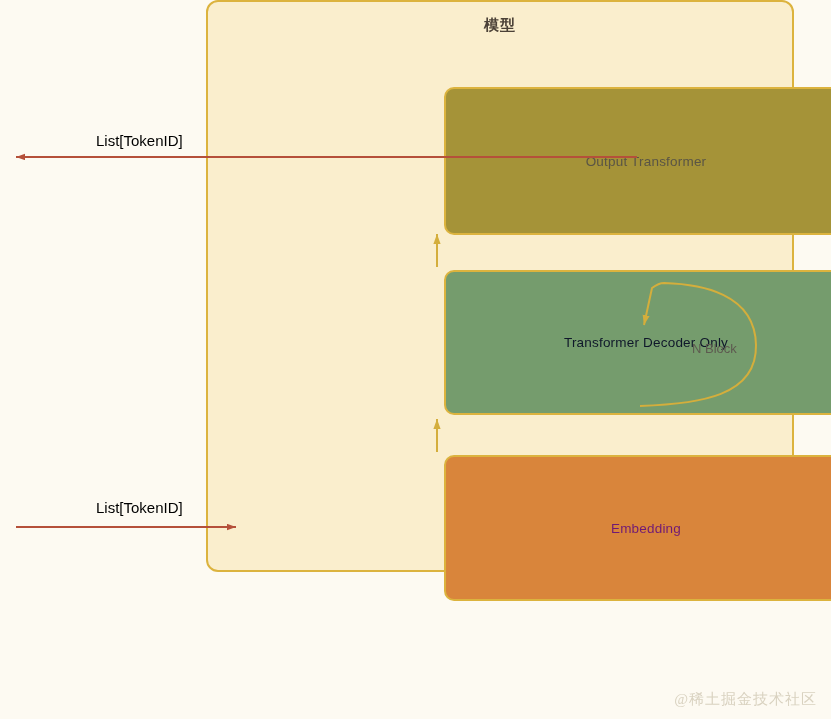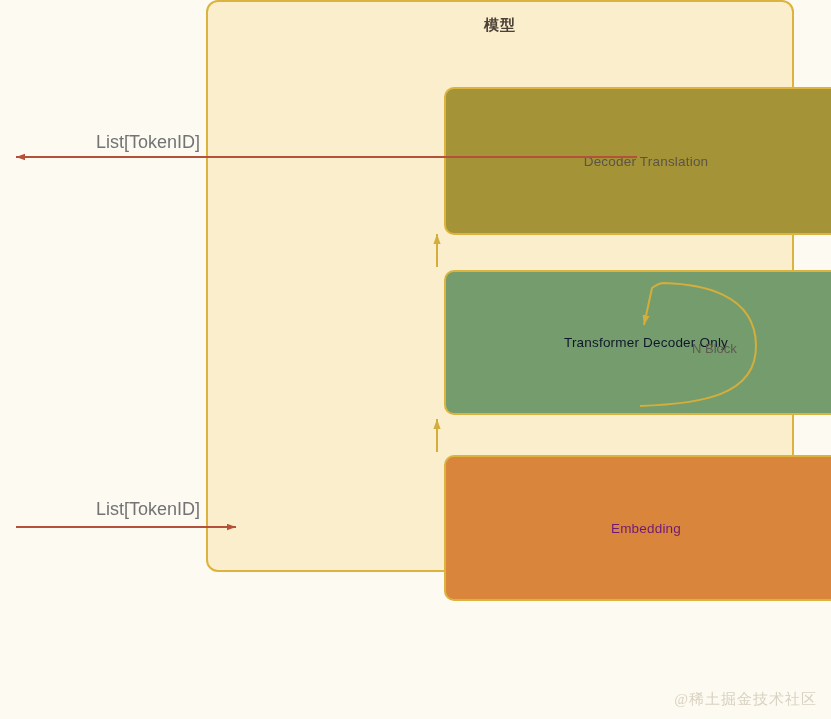--- a/index.html
+++ b/index.html
@@ -89,22 +89,22 @@
     left: 0;
     top: 0;
     width: 831px;
     height: 719px;
     pointer-events: none;
   }
 
   
   .edge-label {
     position: absolute;
-    font-size: 18px;
-    color: #737373;
+    font-size: 15px;
+    color: #000000;
     white-space: nowrap;
   }
   #label-output-tokenid { left: 96px; top: 132px; }
   #label-input-tokenid  { left: 96px; top: 499px; }
   #label-n-block {
     left: 672px;
     top: 341px;
     font-size: 13px;
     color: #5e5a50;
     margin-left: 20px;
@@ -121,21 +121,21 @@
     font-family: Liberation Serif, serif;
   }
 </style>
 </head>
 <body>
 
 <div id="model-container">
   <div id="model-title">模型</div>
 
   <div class="stage-box" id="box-output-translation">
-    <span class="stage-label">Decoder Translation</span>
+    <span class="stage-label">Output Transformer</span>
   </div>
 
   <div class="stage-box" id="box-transformer-decoder">
     <span class="stage-label">Transformer Decoder Only</span>
   </div>
 
   <div class="stage-box" id="box-embedding">
     <span class="stage-label">Embedding</span>
   </div>
 </div>

